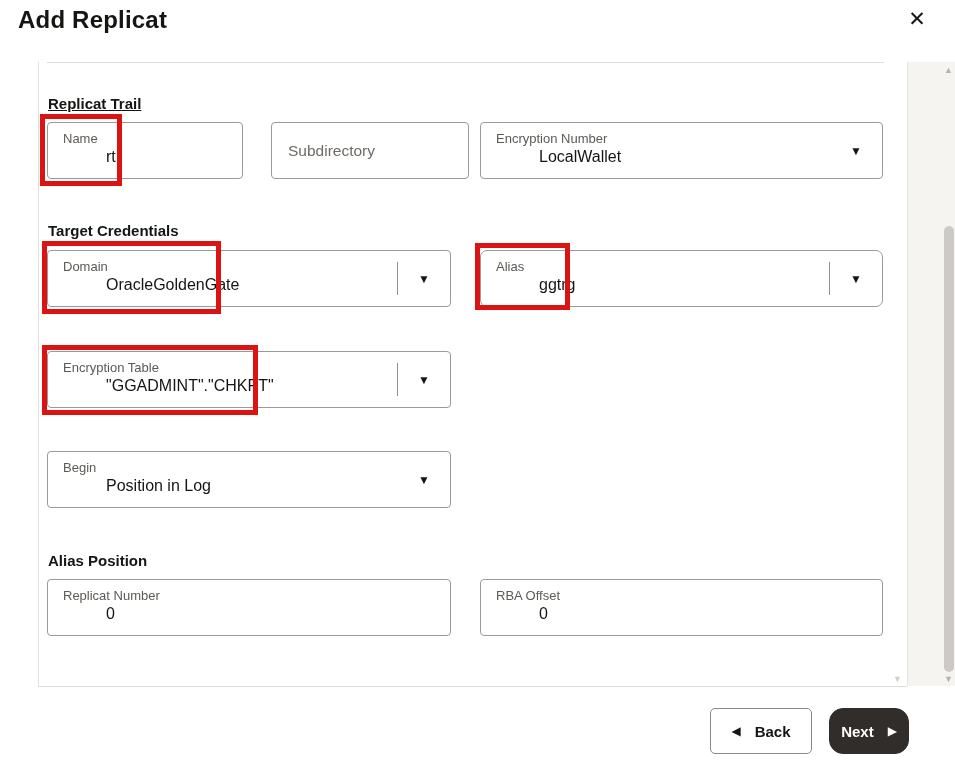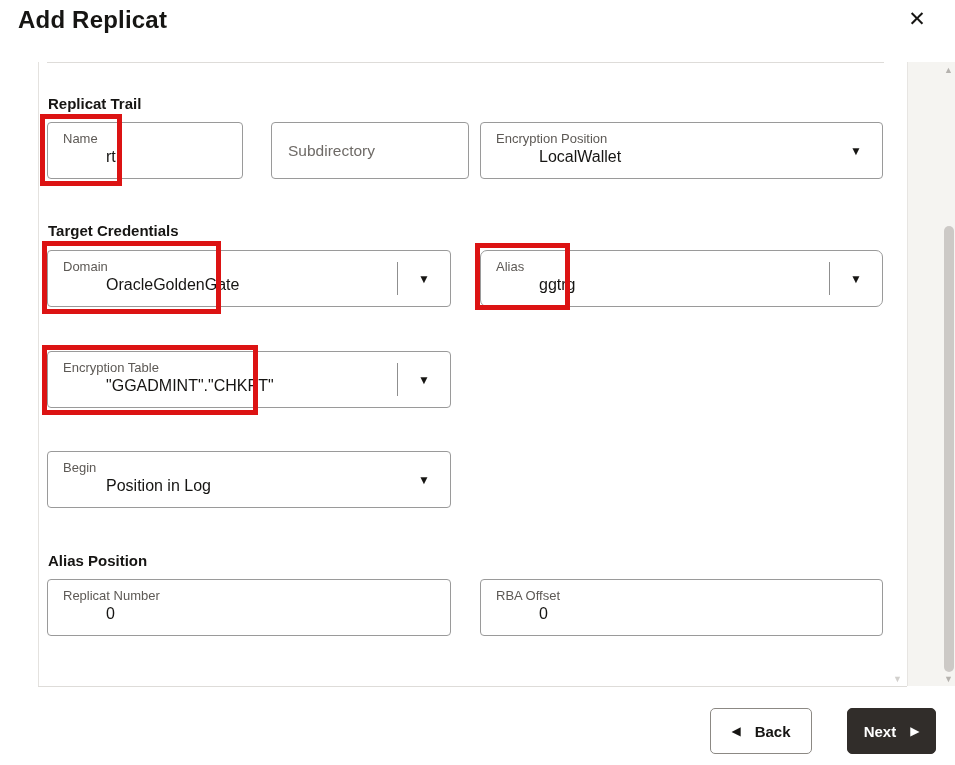--- a/index.html
+++ b/index.html
@@ -99,33 +99,33 @@
 
 <div id="screen">
 
   <div class="abs dialog-title">Add Replicat</div>
   <div class="abs close-btn">✕</div>
 
   <div class="abs hline" style="left:47px;top:62px;width:837px;"></div>
   <div class="abs vline" style="left:38px;top:62px;height:624px;"></div>
   <div class="abs hline" style="left:38px;top:686px;width:869px;"></div>
 
-  <div class="abs section-label" style="left:48px;top:95px;">Replicat Trail</div>
+  <div class="abs section-label" style="left:48px;top:95px;text-decoration:underline;">Replicat Trail</div>
 
   <div class="field" style="left:47px;top:122px;width:196px;height:57px;">
     <div class="flabel">Name</div>
     <div class="fvalue">rt</div>
   </div>
 
   <div class="field" style="left:271px;top:122px;width:198px;height:57px;">
     <div class="fplaceholder">Subdirectory</div>
   </div>
 
   <div class="field" style="left:480px;top:122px;width:403px;height:57px;">
-    <div class="flabel">Encryption Position</div>
+    <div class="flabel">Encryption Number</div>
     <div class="fvalue">LocalWallet</div>
     <div class="dd-arrow">▼</div>
   </div>
 
   <div class="abs section-label" style="left:48px;top:222px;">Target Credentials</div>
 
   <div class="field" style="left:47px;top:250px;width:404px;height:57px;">
     <div class="flabel">Domain</div>
     <div class="fvalue">OracleGoldenGate</div>
     <div class="dd-divider"></div>
@@ -172,18 +172,18 @@
   <div class="abs scroll-gutter"></div>
   <div class="abs scroll-thumb"></div>
   <div class="abs scroll-arrow" style="left:944px;top:65px;">▲</div>
   <div class="abs scroll-arrow" style="left:944px;top:674px;">▼</div>
   <div class="abs inner-scroll-arrow" style="left:893px;top:674px;">▼</div>
 
   <div class="btn btn-back" style="left:710px;top:708px;width:102px;">
     <span class="arrow-glyph">◀</span>
     <span>Back</span>
   </div>
-  <div class="btn btn-next" style="left:847px;top:708px;width:89px;">
+  <div class="btn btn-next" style="left:829px;top:708px;width:80px;border-radius:14px;">
     <span>Next</span>
     <span class="arrow-glyph">▶</span>
   </div>
 
 </div>
 
 </body></html>

